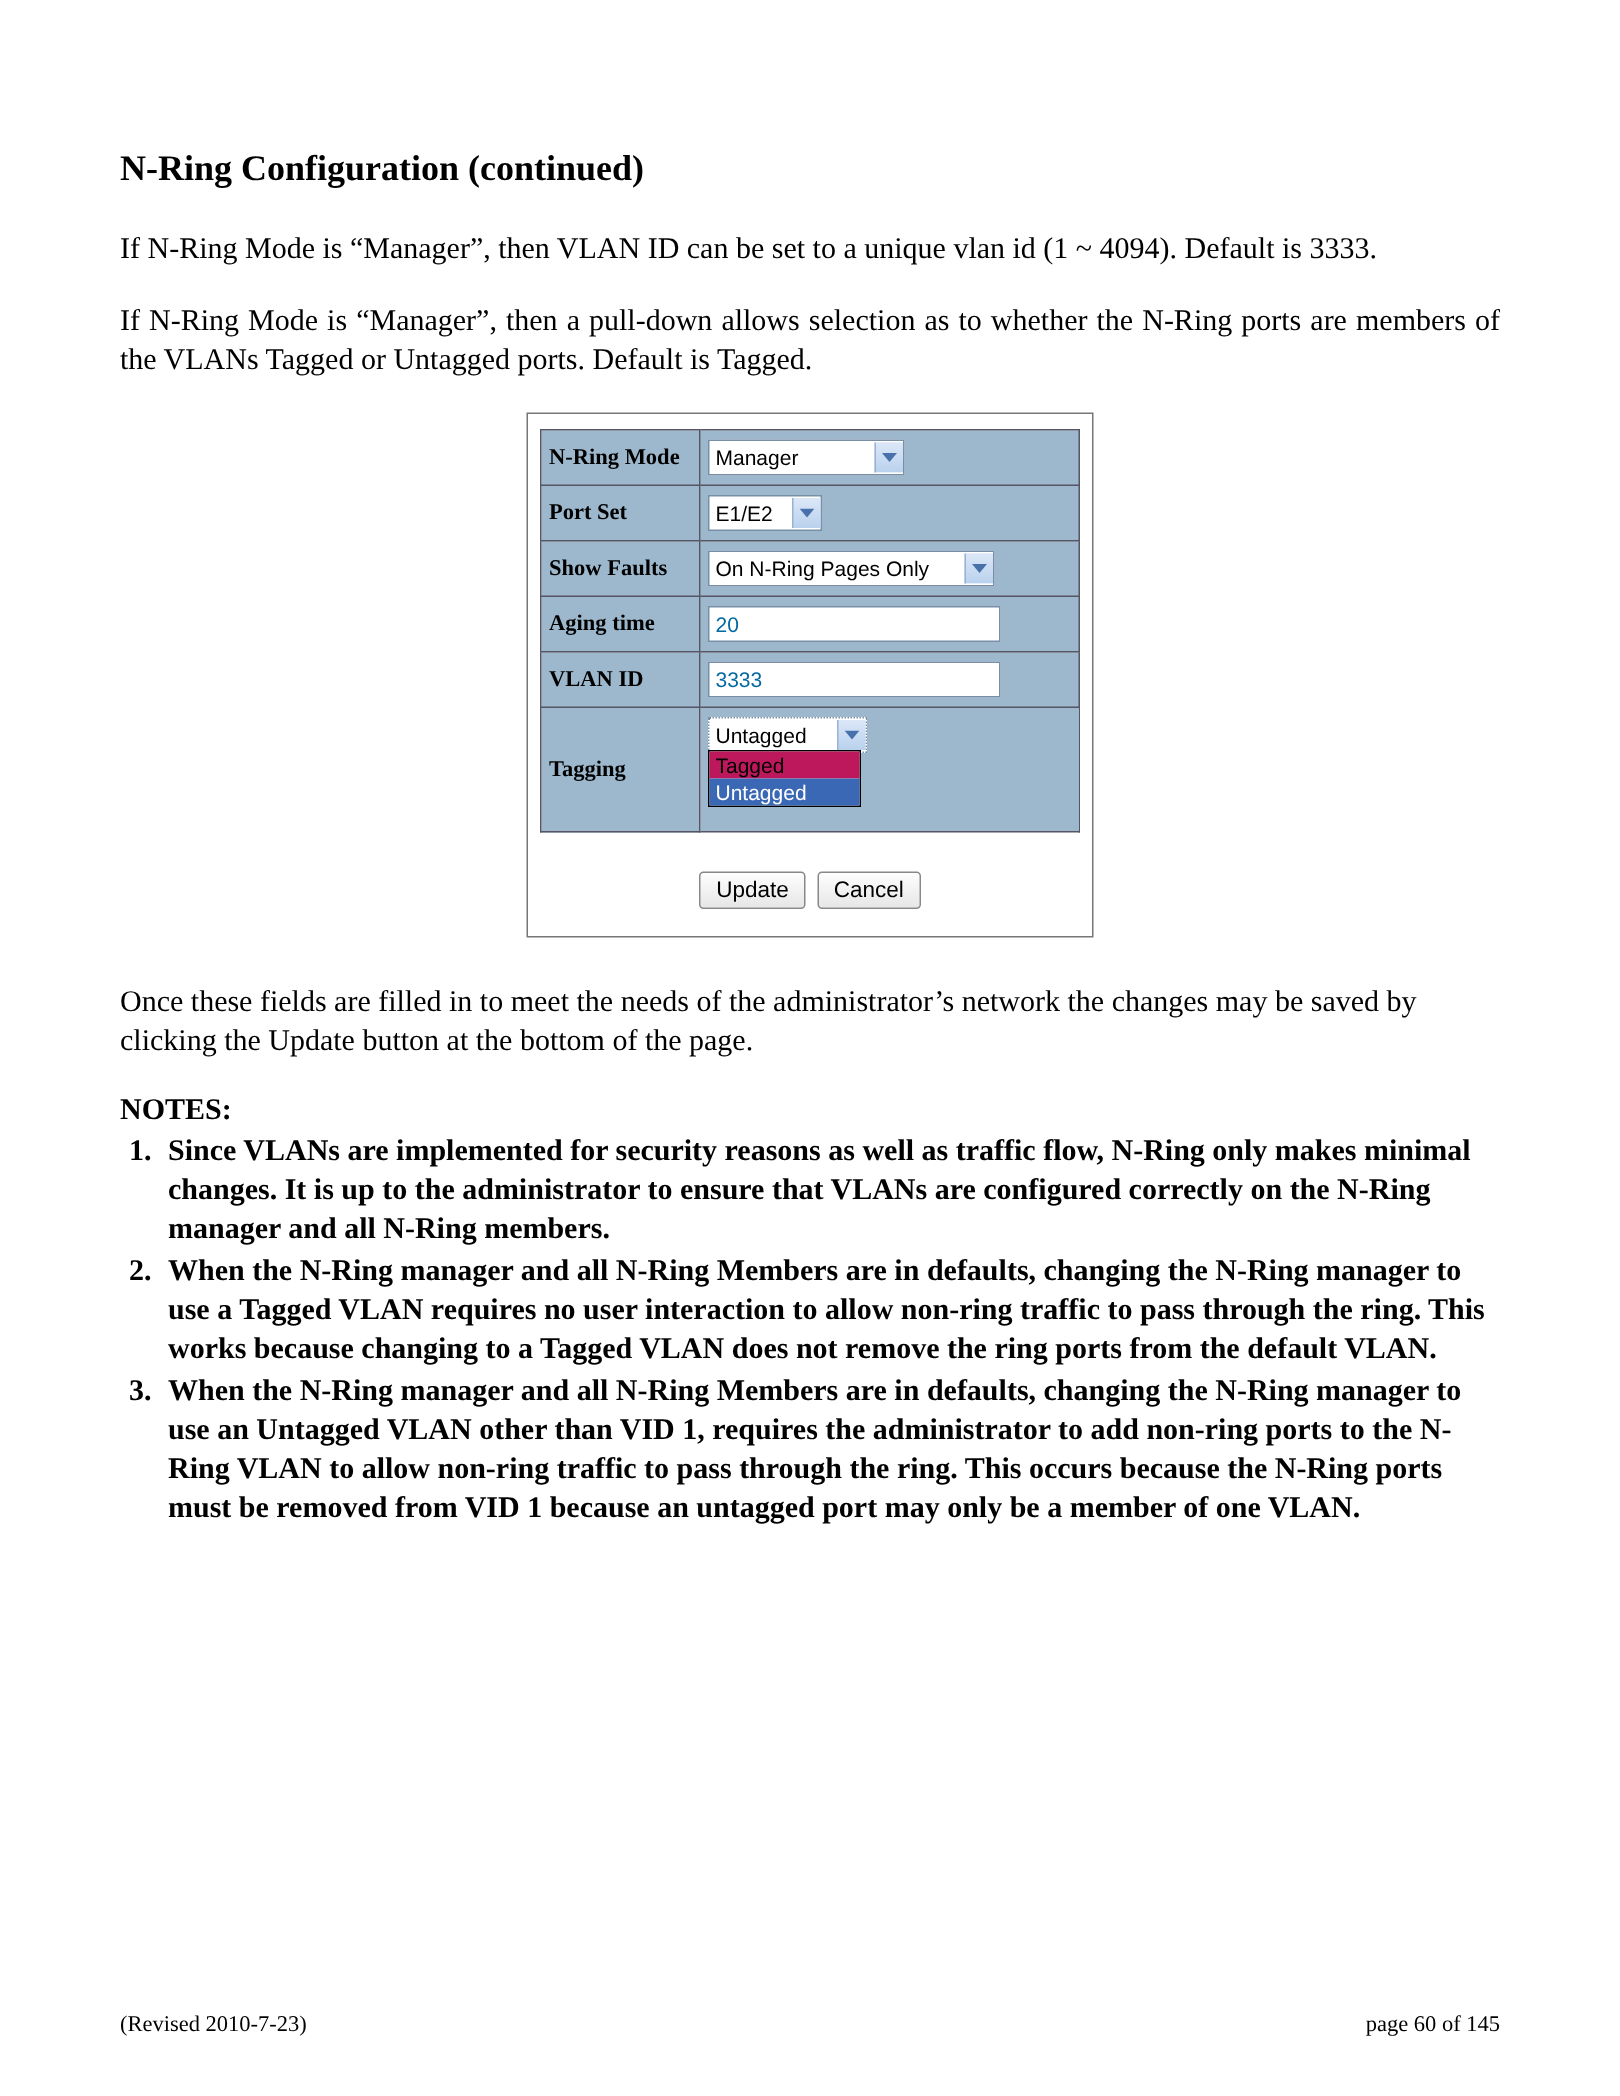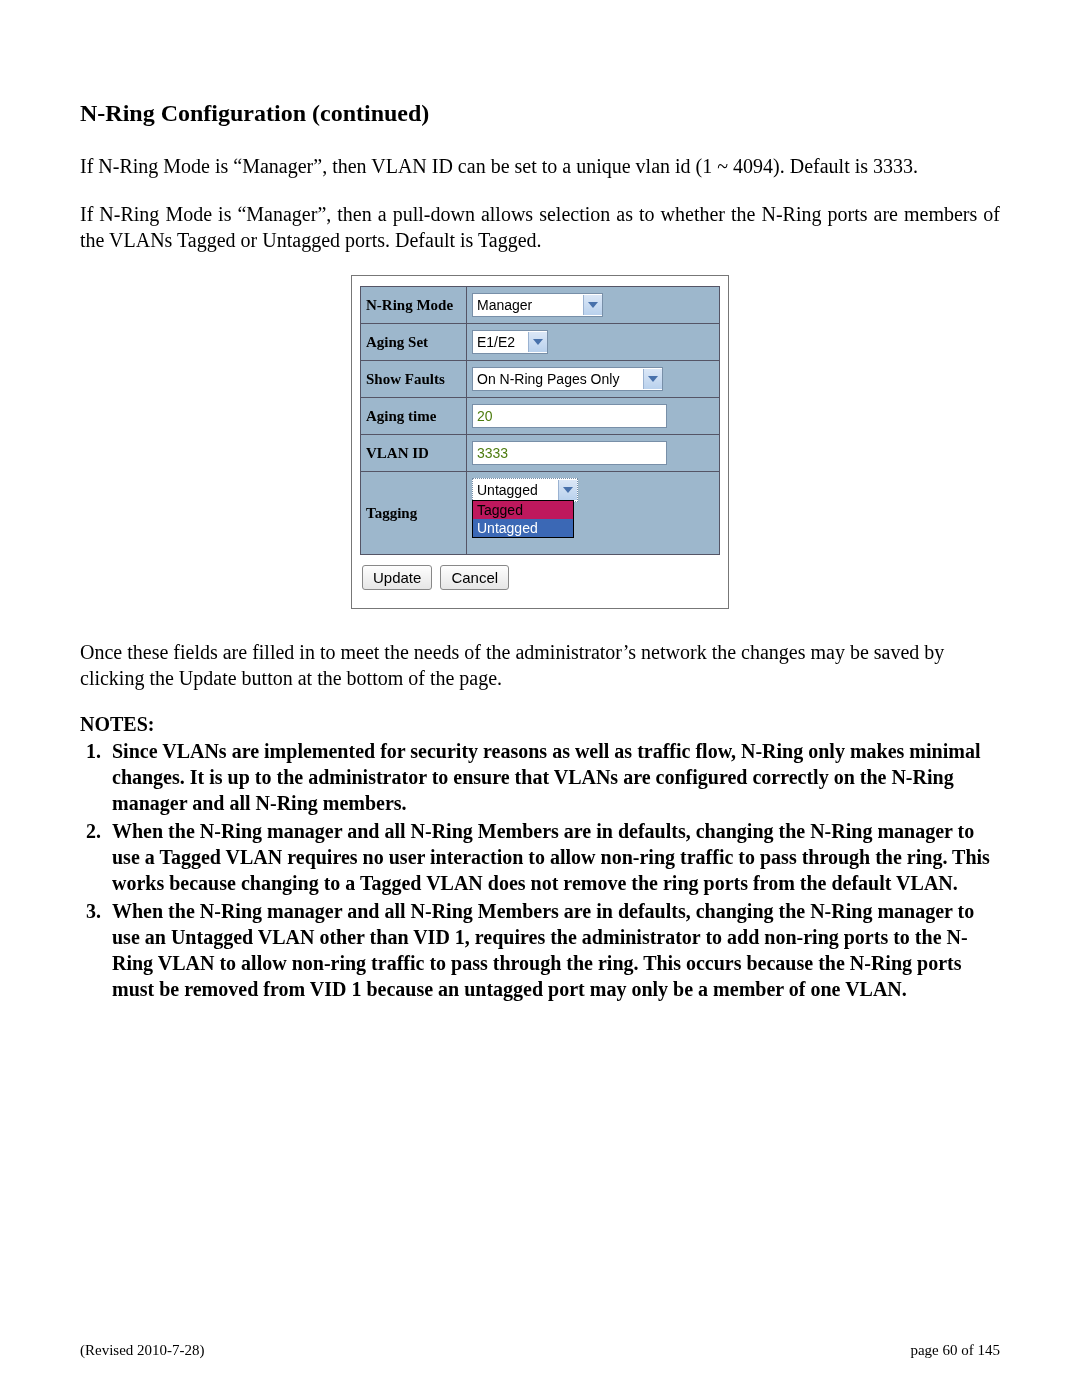--- a/index.html
+++ b/index.html
@@ -96,21 +96,21 @@
   .text-input{
     display:inline-block;
     background:#fff;
     border:1px solid #788fa8;
     width:185px;
     height:22px;
     line-height:22px;
     padding:0 4px;
     font-family:Arial,Helvetica,sans-serif;
     font-size:14px;
-    color:#4d7c0f;
+    color:#0369a1;
   }
   .drop-open{
     position:relative;
   }
   .drop-list{
     position:absolute;
     top:28px;
     left:5px;
     width:100px;
     border:1px solid #000;
@@ -124,21 +124,22 @@
     background:#be185d;
   }
   .drop-list .item.sel{
     background:#3b68b5;
     color:#fff;
   }
   td.field-cell.last-cell{
     padding-bottom:52px;
   }
   .btn-row{
-    margin-top:10px;
+    text-align:center;
+    margin-top:26px;
   }
   .btn{
     display:inline-block;
     border:1px solid #888;
     border-radius:3px;
     background:linear-gradient(#fefefe,#e6e6e6);
     font-family:Arial,Helvetica,sans-serif;
     font-size:15px;
     padding:3px 10px;
     margin:0 2px;
@@ -196,21 +197,21 @@
             <span>Manager</span>
             <span class="drop-btn">
               <svg width="10" height="6" viewBox="0 0 10 6">
                     <path d="M0 0 L10 0 L5 6 Z" fill="#4871ab"></path>
                   </svg>
             </span>
           </span>
         </td>
       </tr>
       <tr>
-        <td class="label-cell">Aging Set</td>
+        <td class="label-cell">Port Set</td>
         <td class="field-cell">
           <span class="select-like w-portset">
             <span>E1/E2</span>
             <span class="drop-btn">
               <svg width="10" height="6" viewBox="0 0 10 6">
                     <path d="M0 0 L10 0 L5 6 Z" fill="#4871ab"></path>
                   </svg>
             </span>
           </span>
         </td>
@@ -269,17 +270,17 @@
   <p class="body">Once these fields are filled in to meet the needs of the administrator’s network the changes may be saved by clicking the Update button at the bottom of the page.</p>
 
   <p class="notes-heading">NOTES:</p>
   <ol class="notes">
     <li>Since VLANs are implemented for security reasons as well as traffic flow, N-Ring only makes minimal changes.  It is up to the administrator to ensure that VLANs are configured correctly on the N-Ring manager and all N-Ring members.</li>
     <li>When the N-Ring manager and all N-Ring Members are in defaults, changing the N-Ring manager to use a Tagged VLAN requires no user interaction to allow non-ring traffic to pass through the ring.  This works because changing to a Tagged VLAN does not remove the ring ports from the default VLAN.</li>
     <li>When the N-Ring manager and all N-Ring Members are in defaults, changing the N-Ring manager to use an Untagged VLAN other than VID 1, requires the administrator to add non-ring ports to the N-Ring VLAN to allow non-ring traffic to pass through the ring.  This occurs because the N-Ring ports must be removed from VID 1 because an untagged port may only be a member of one VLAN.</li>
   </ol>
 
   <div class="footer">
-    <span>(Revised 2010-7-28)</span>
+    <span>(Revised 2010-7-23)</span>
     <span>page 60 of 145</span>
   </div>
 
 </div>
 
 </body></html>

